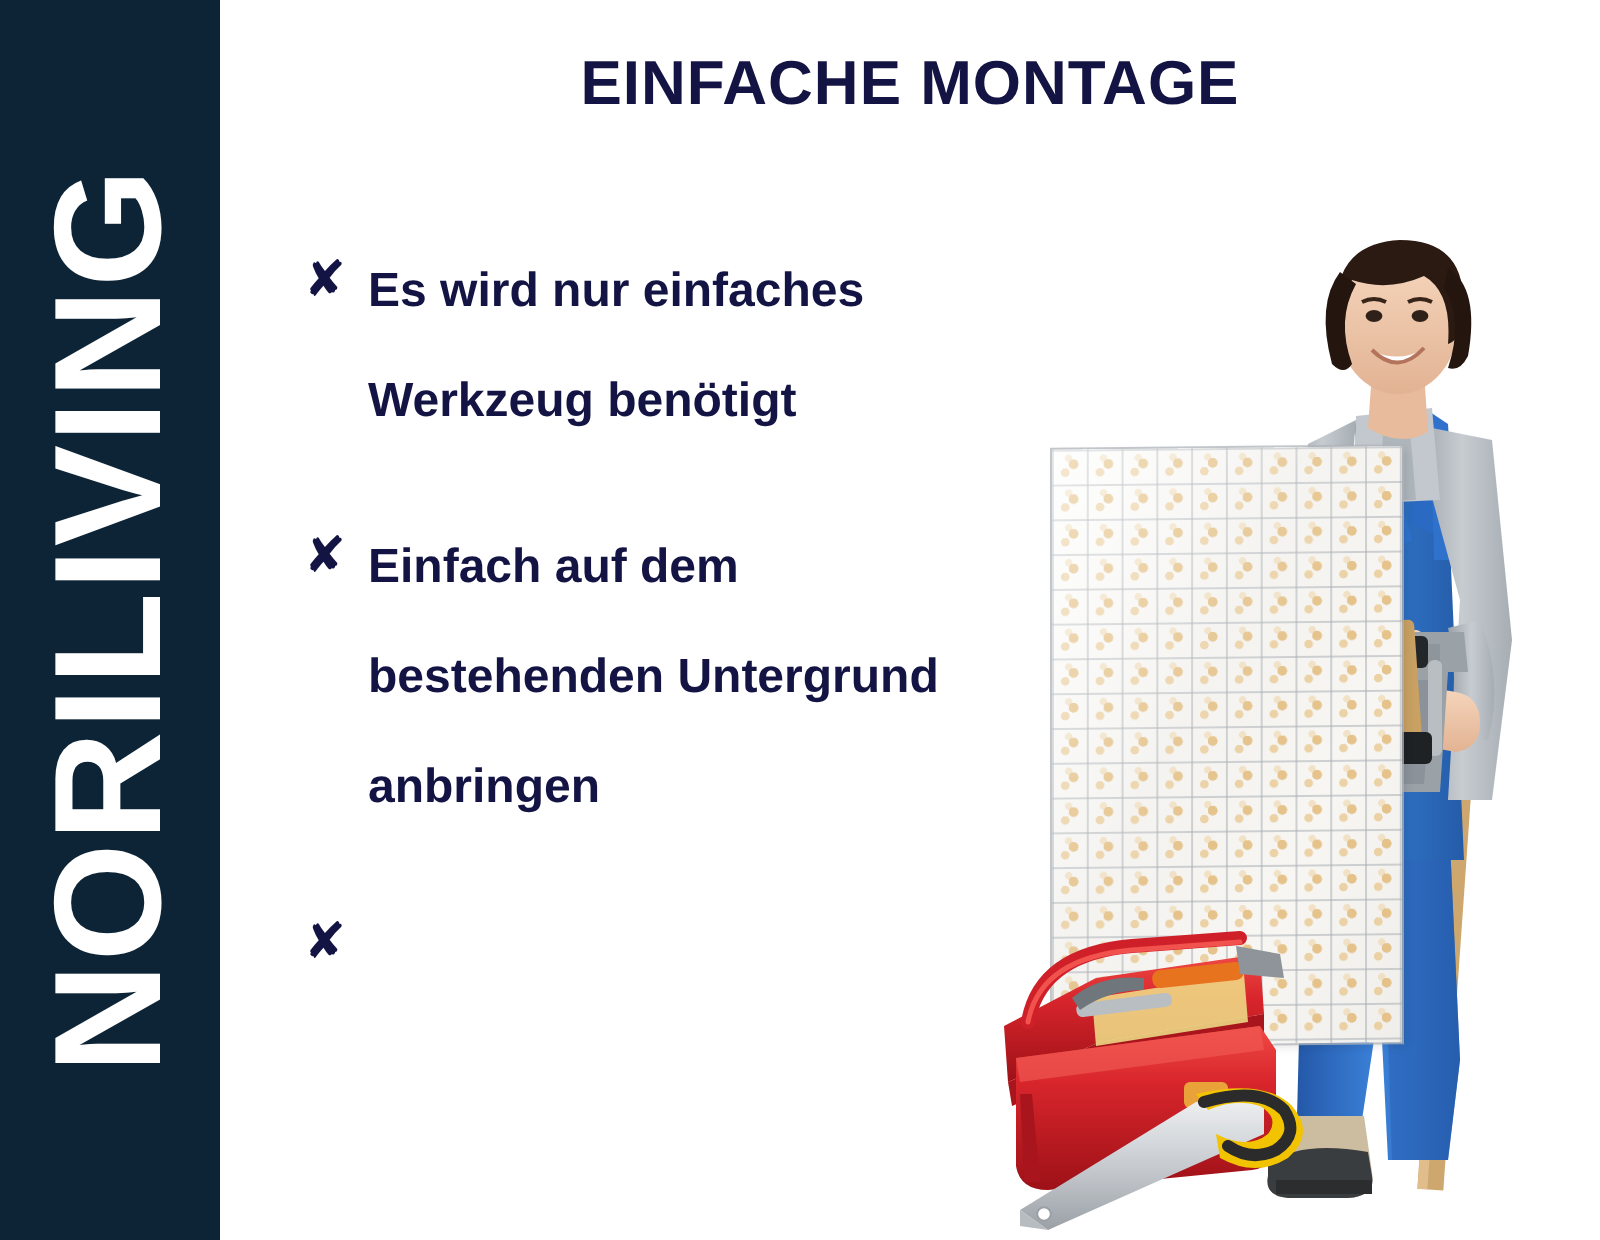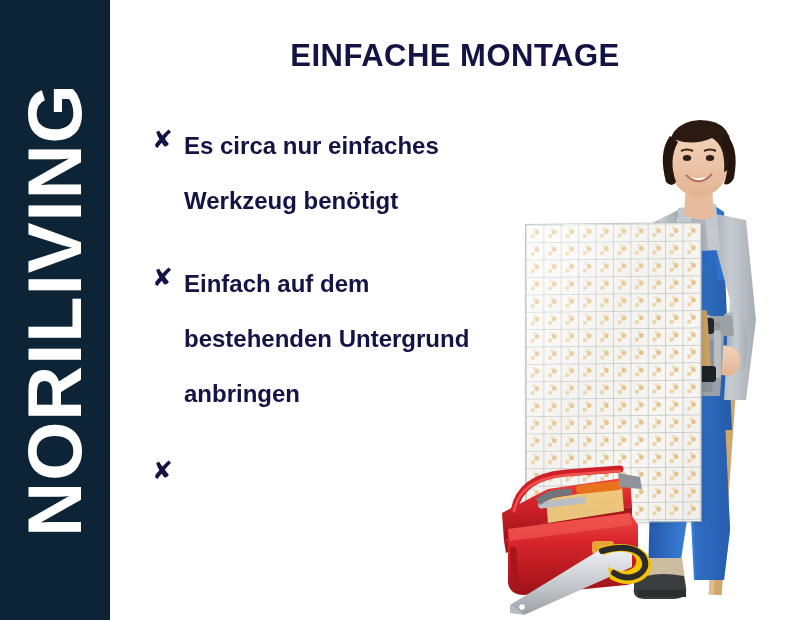--- a/index.html
+++ b/index.html
@@ -28,21 +28,21 @@
     font-family:"Liberation Sans", sans-serif;
     font-weight:bold;
     font-size:76px;
     letter-spacing:1px;
     line-height:1;
   }
 
   
   .title{
     position:absolute;
-    left:110px;top:38px;width:690px;
+    left:110px;top:24px;width:690px;
     text-align:center;
     color:#141444;
     font-family:"Liberation Sans", sans-serif;
     font-weight:bold;
     font-size:31px;
     letter-spacing:.5px;
   }
 
   
   .bullets{
@@ -115,21 +115,21 @@
   <div class="brandbar">
     <div class="brandtext">NORILIVING</div>
   </div>
 
   <div class="title">EINFACHE MONTAGE</div>
 
   <div class="bullets">
 
     <div class="bullet">
       <span class="mark">✘</span>
-      <span class="btext">Es circa nur einfaches
+      <span class="btext">Es wird nur einfaches
 Werkzeug benötigt</span>
     </div>
 
     <div class="bullet">
       <span class="mark">✘</span>
       <span class="btext">Einfach auf dem
 bestehenden Untergrund
 anbringen</span>
     </div>
 

